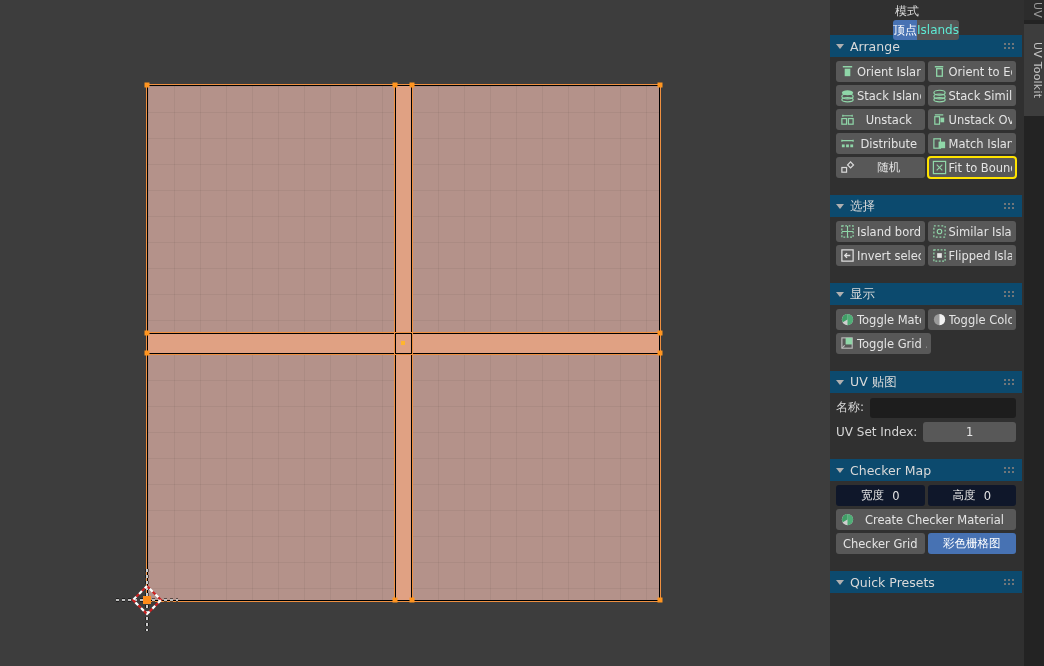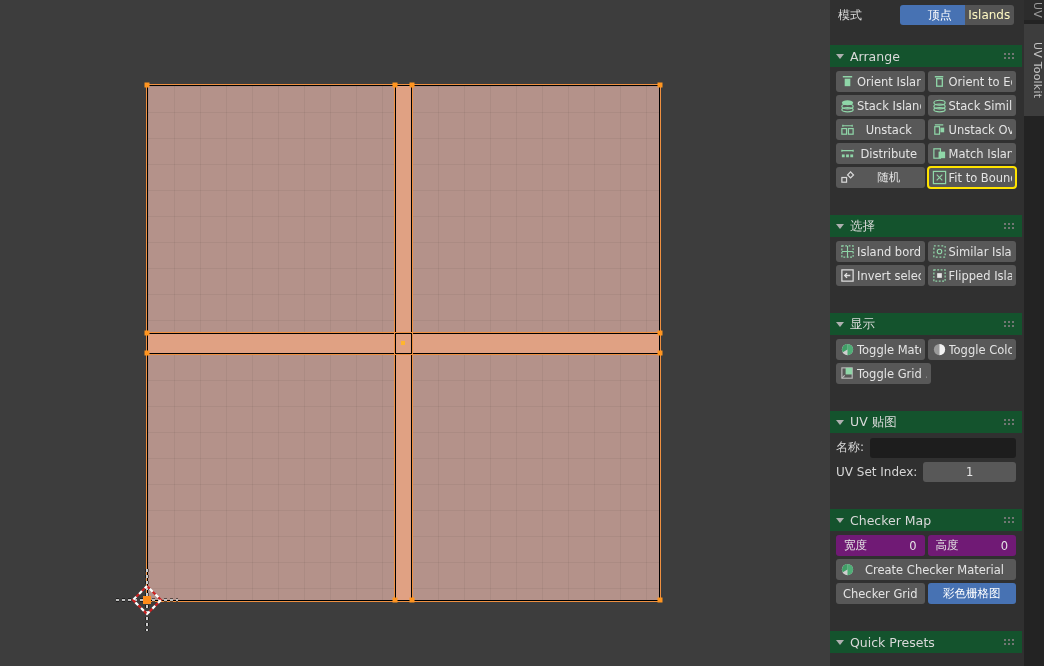--- a/index.html
+++ b/index.html
@@ -87,42 +87,43 @@
     letter-spacing: 0.2px;
   }
   #vtab-top { top: -6px; height: 26px; background:#2c2c2c; color:#9a9a9a; }
   #vtab-uvtoolkit { top: 24px; height: 92px; }
 
   .mode-row {
     display: flex;
     align-items: center;
     height: 24px;
     padding: 3px 8px 0 8px;
+    flex-direction: column;
   }
   .mode-label { color: #d8d8d8; font-size: 12px; width: 62px; }
   .mode-btns { display: flex; flex: 1; }
   .mode-btn {
     flex: 1;
     height: 20px; line-height: 20px;
     text-align: center;
     font-size: 12px;
-    color: #fef9c3;
+    color: #5eead4;
     background: #545454;
     border-radius: 3px 0 0 3px;
   }
-  .mode-btn.active { background: #4772b3; color: #fff; padding-left: 15px; }
+  .mode-btn.active { background: #4772b3; color: #fff; }
   .mode-btn:last-child { border-radius: 0 3px 3px 0; }
 
   .sec-header {
     display: flex;
     align-items: center;
     height: 22px;
-    background: #14532d;
+    background: #0c4a6e;
     padding: 0 8px 0 6px;
-    margin-top: 18px;
+    margin-top: 8px;
   }
   .tri {
     width: 0; height: 0;
     border-left: 4px solid transparent;
     border-right: 4px solid transparent;
     border-top: 5px solid #b0b0b0;
     margin-right: 6px;
   }
   .sec-title { color: #d9d9d9; font-size: 12.5px; flex: 1; }
   .dots {
@@ -159,21 +160,21 @@
   .field-label { color:#d6d6d6; font-size:12px; margin-right:6px; }
   .field-input {
     flex:1; height:20px; background:#1d1d1d; border-radius:3px;
   }
   .num-input {
     flex:1; height:20px; line-height:20px; background:#585858; border-radius:3px;
     color:#e8e8e8; font-size:11.5px; text-align:center;
   }
   .num-pair {
     flex:1; height:21px; display:flex; align-items:center; justify-content:space-between;
-    background:#701a75; border-radius:3px; padding:0 8px; box-sizing:border-box;
+    background:#0f172a; border-radius:3px; padding:0 25px; box-sizing:border-box;
     color:#e4e4e4; font-size:11.5px;
   }
 </style>
 </head>
 <body>
 
 <div id="root">
 
   <div id="viewport">
 

